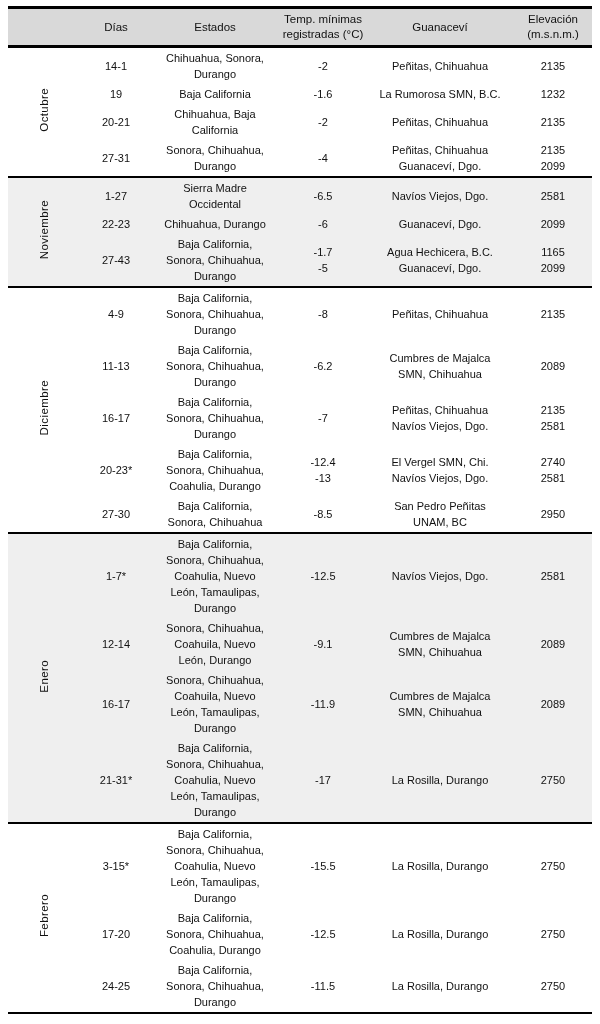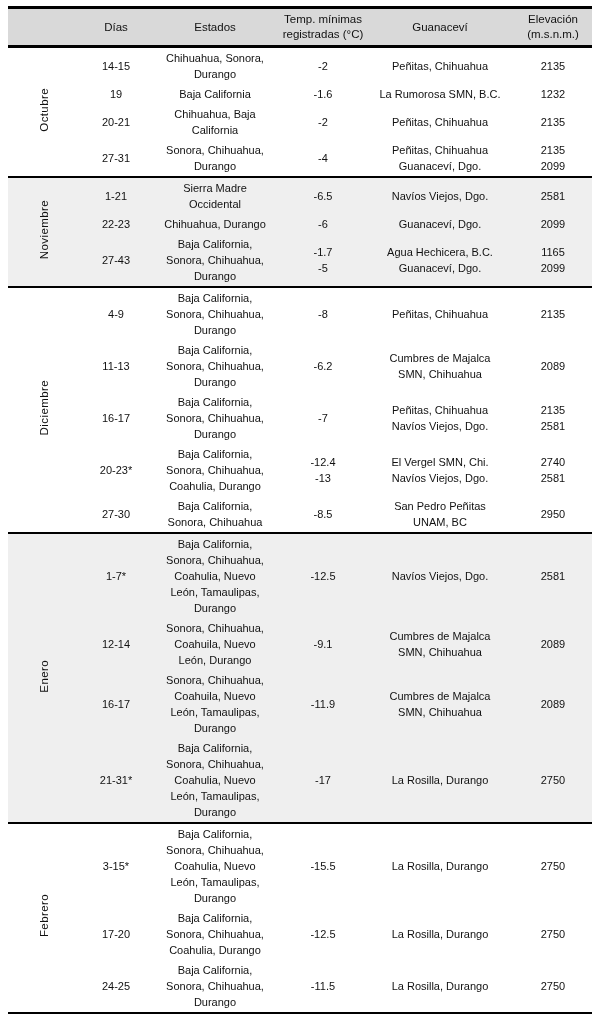--- a/index.html
+++ b/index.html
@@ -81,21 +81,21 @@
         <th>Temp. mínimas
 registradas (°C)</th>
         <th>Guanaceví</th>
         <th>Elevación
 (m.s.n.m.)</th>
       </tr>
     </thead>
   <tbody class="">
         <tr>
           <td class="month-cell" rowspan="4"><span class="month-label">Octubre</span></td>
-          <td class="c-dias">14-15</td>
+          <td class="c-dias">14-1</td>
           <td class="c-estados">Chihuahua, Sonora,
 Durango</td>
           <td class="c-temp">-2</td>
           <td class="c-estacion">Peñitas, Chihuahua</td>
           <td class="c-elevacion">2135</td>
         </tr>
         <tr>
           <td class="c-dias">19</td>
           <td class="c-estados">Baja California</td>
           <td class="c-temp">-1.6</td>
@@ -117,21 +117,21 @@
           <td class="c-temp">-4</td>
           <td class="c-estacion">Peñitas, Chihuahua
 Guanaceví, Dgo.</td>
           <td class="c-elevacion">2135
 2099</td>
         </tr>
       </tbody>
       <tbody class="shaded">
         <tr>
           <td class="month-cell" rowspan="3"><span class="month-label">Noviembre</span></td>
-          <td class="c-dias">1-21</td>
+          <td class="c-dias">1-27</td>
           <td class="c-estados">Sierra Madre
 Occidental</td>
           <td class="c-temp">-6.5</td>
           <td class="c-estacion">Navíos Viejos, Dgo.</td>
           <td class="c-elevacion">2581</td>
         </tr>
         <tr>
           <td class="c-dias">22-23</td>
           <td class="c-estados">Chihuahua, Durango</td>
           <td class="c-temp">-6</td>

